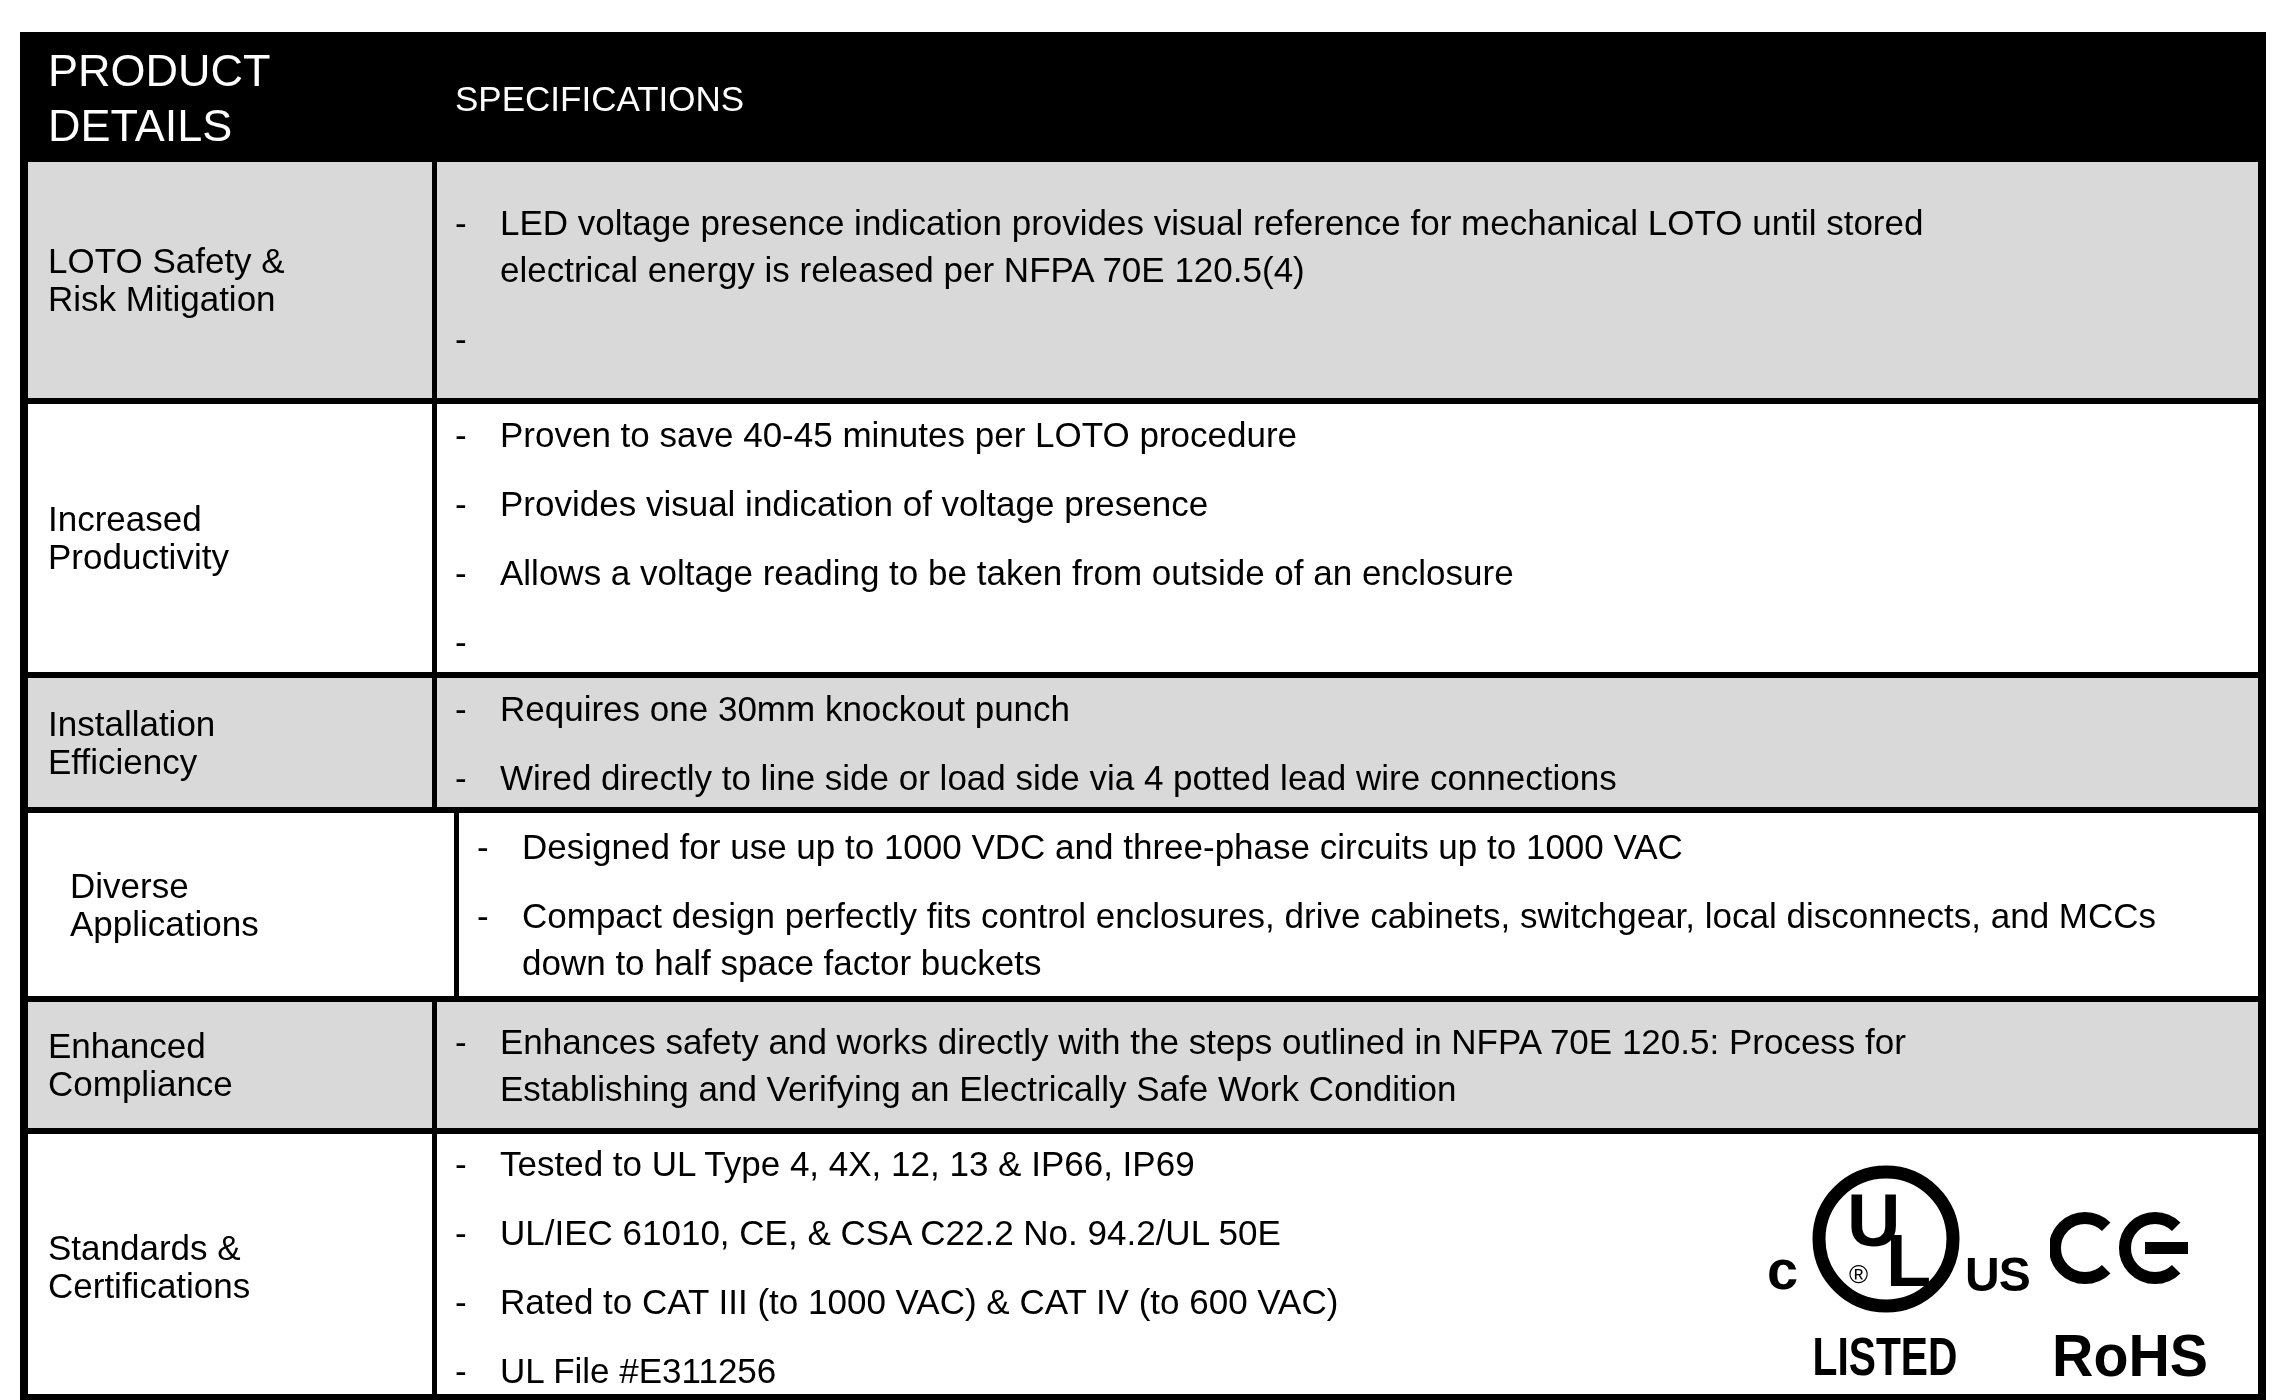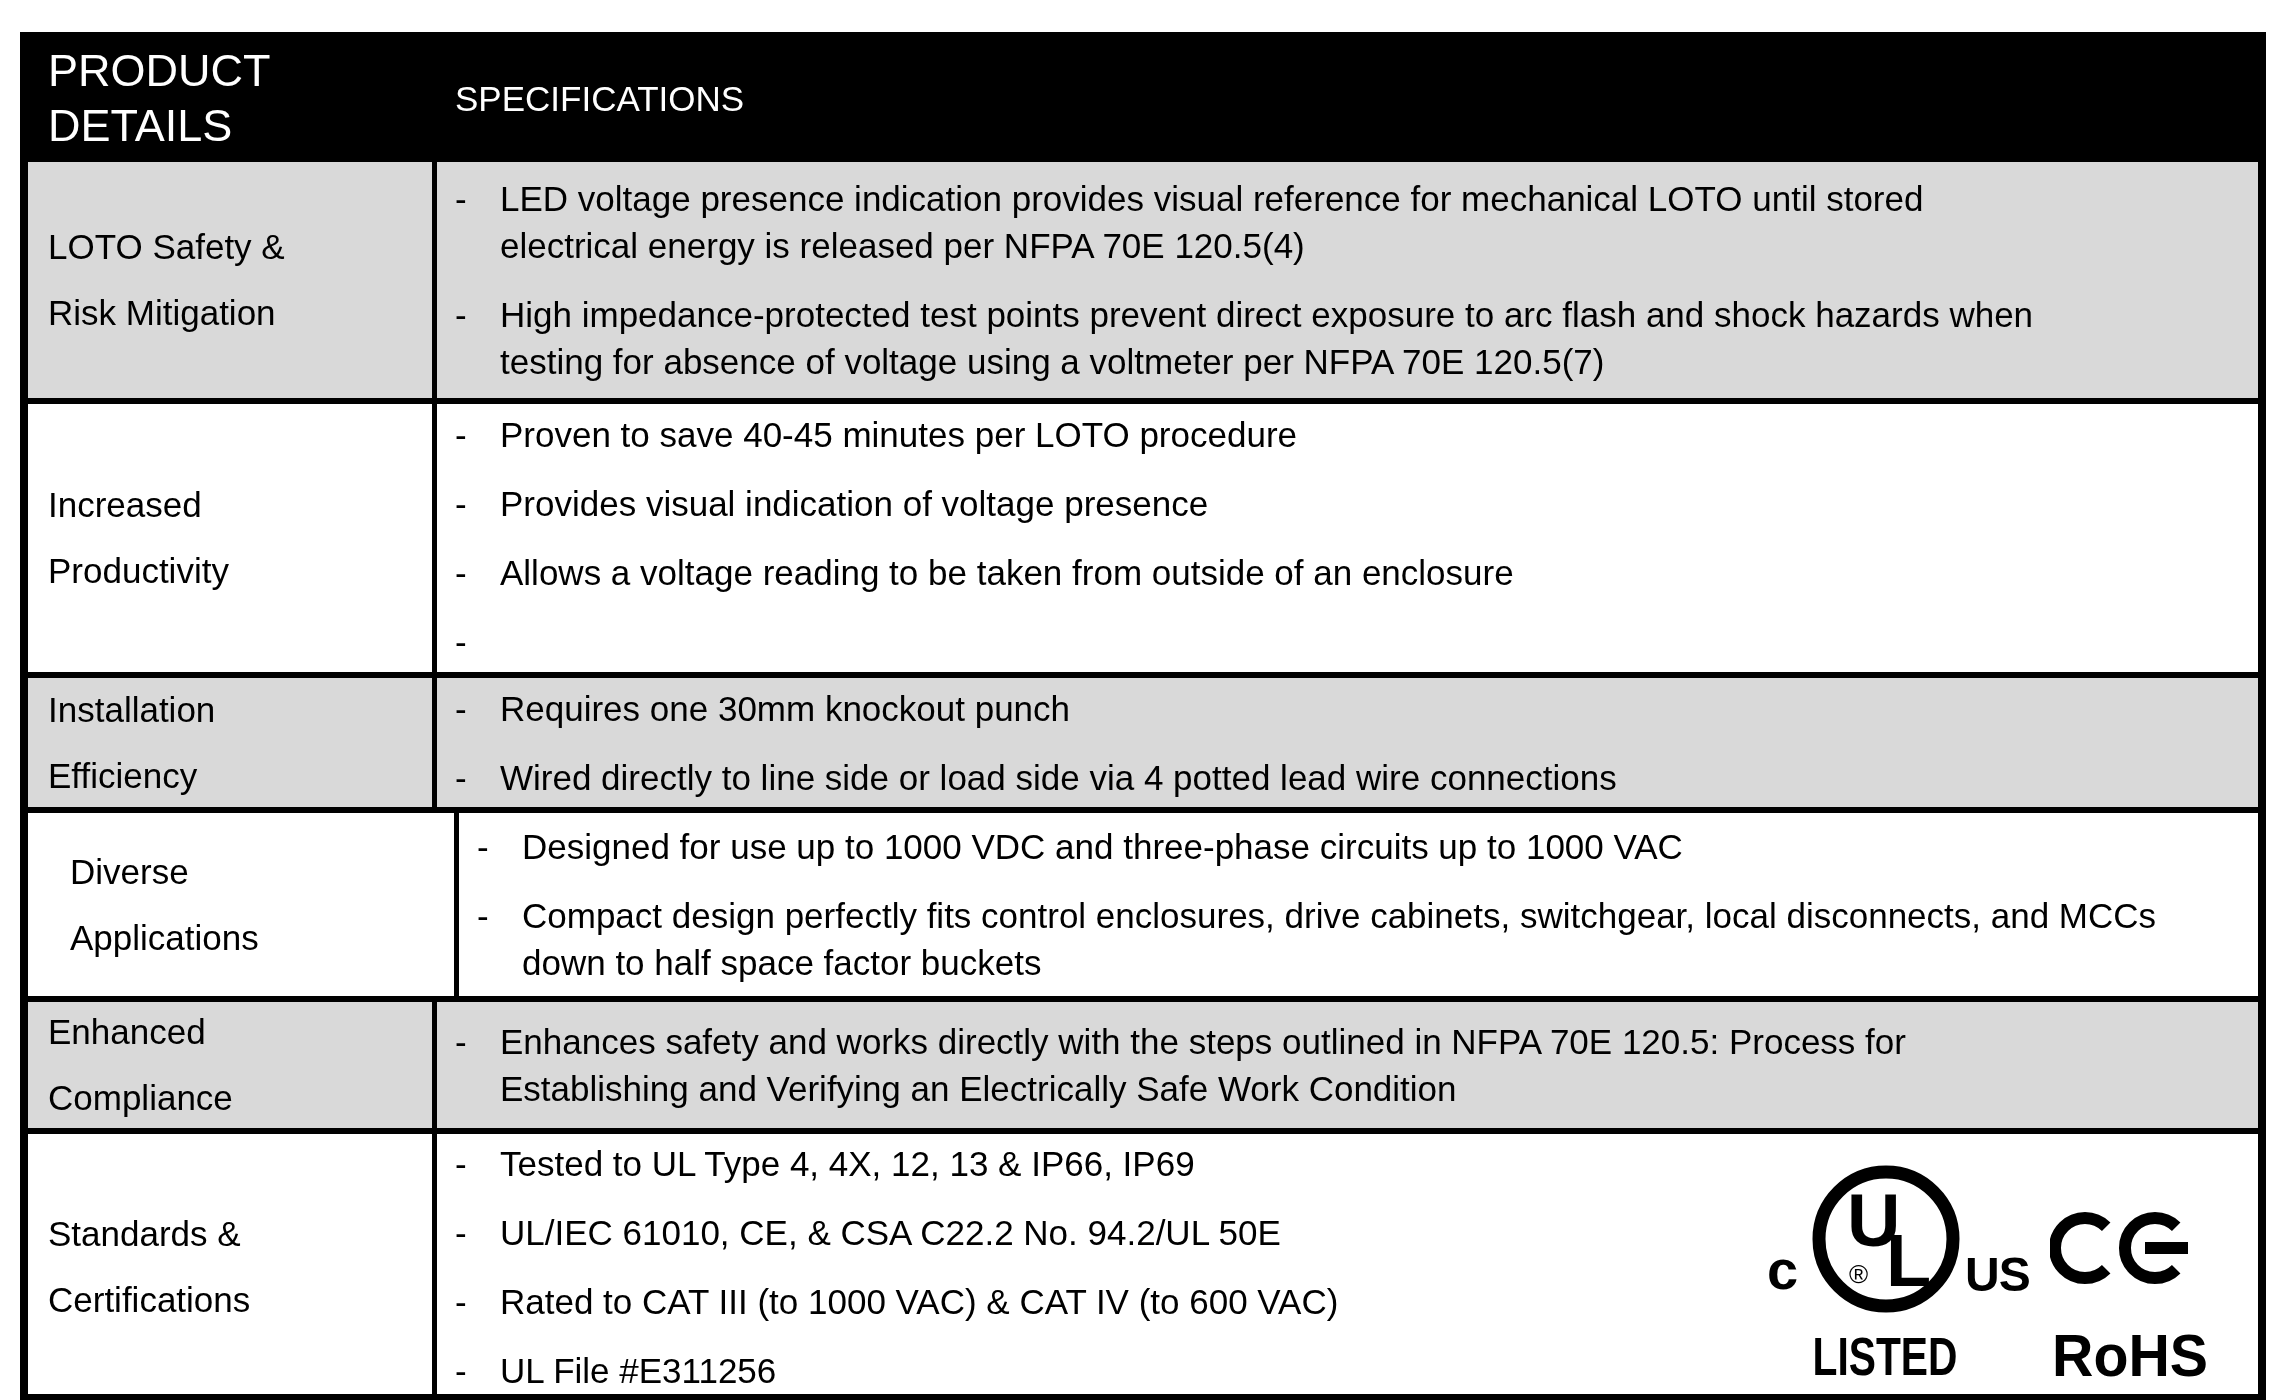--- a/index.html
+++ b/index.html
@@ -32,21 +32,21 @@
   .r3{height:135px;}
   .r4{height:189px;padding-left:22px;}
   .r5{height:132px;}
   .r6{flex:1 1 auto;}
   .cell{box-sizing:border-box;}
   .cell.label{
     width:409px;flex:none;
     border-right:5px solid var(--border,#000);
     padding-left:20px;padding-right:8px;
     display:flex;flex-direction:column;justify-content:center;
-    font-size:35px;line-height:66px;
+    font-size:35px;line-height:38px;
     white-space:pre-line;
   }
   .row.header .cell.label{font-size:45px;line-height:55px;}
   .cell.spec{
     flex:1 1 auto;
     padding:6px 20px 6px 18px;
     display:flex;flex-direction:column;justify-content:center;
     gap:22px;
     font-size:35px;line-height:47px;
     position:relative;
@@ -78,21 +78,20 @@
     <div class="row r1 shade">
       <div class="cell label">LOTO Safety &amp;
 Risk Mitigation</div>
       <div class="cell spec">
         <div class="bullet">
             <span class="dash">-</span>
             <span class="btext">LED voltage presence indication provides visual reference for mechanical LOTO until stored electrical energy is released per NFPA 70E 120.5(4)</span>
           </div>
         <div class="bullet">
             <span class="dash">-</span>
-            <span class="btext">High impedance-protected test points prevent direct exposure to arc flash and shock hazards when testing for absence of voltage using a voltmeter per NFPA 70E 120.5(7)</span>
           </div>
       </div>
     </div>
 
     <div class="row r2">
       <div class="cell label">Increased
 Productivity</div>
       <div class="cell spec">
         <div class="bullet">
             <span class="dash">-</span>

